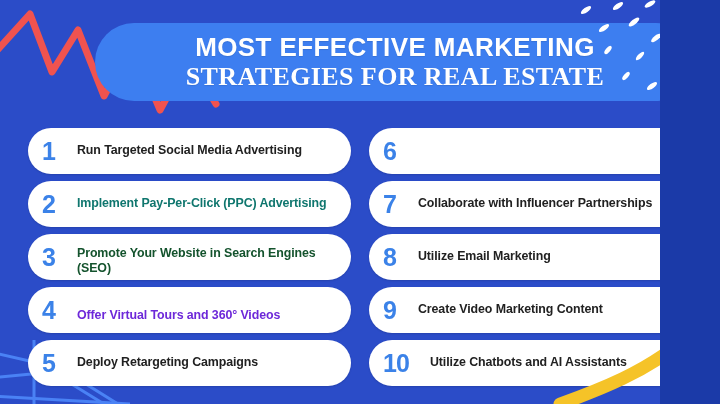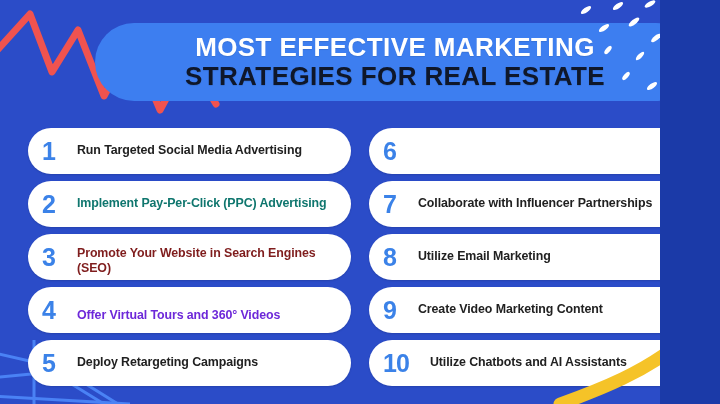--- a/index.html
+++ b/index.html
@@ -118,37 +118,37 @@
     <g stroke="#4a82f5" fill="none" stroke-width="3">
       <path d="M-10,352 L60,368 L118,404"></path>
       <path d="M-10,378 L52,372 L104,404"></path>
       <path d="M34,340 L34,404"></path>
       <path d="M-10,396 L130,404"></path>
     </g>
   </svg>
 
   <div id="header-banner" style="background: rgb(61, 126, 240);">
     <div class="title-line" style="color: rgb(255, 255, 255);">MOST EFFECTIVE MARKETING</div>
-    <div class="title-line" style="color: #0f172a;">STRATEGIES FOR REAL ESTATE</div>
+    <div class="title-line" style="color: #ffffff; font-family: Liberation Serif, serif;">STRATEGIES FOR REAL ESTATE</div>
   </div>
 
   <div id="list-area">
 
     <div class="list-column">
       <div class="list-item" style="background: rgb(255, 255, 255);">
         <span class="item-number" style="color: rgb(59, 130, 232);">1</span>
         <span class="item-label" style="color: rgb(33, 33, 33);">Run Targeted Social Media Advertising</span>
       </div>
       <div class="list-item" style="background: rgb(255, 255, 255);">
         <span class="item-number" style="color: rgb(59, 130, 232);">2</span>
         <span class="item-label" style="color: #0f766e;">Implement Pay-Per-Click (PPC) Advertising</span>
       </div>
       <div class="list-item" style="background: rgb(255, 255, 255);">
         <span class="item-number" style="color: rgb(59, 130, 232);">3</span>
-        <span class="item-label" style="color: #7f1d1d; margin-top: 8px;">Promote Your Website in Search Engines (SEO)</span>
+        <span class="item-label" style="color: #14532d; margin-top: 8px;">Promote Your Website in Search Engines (SEO)</span>
       </div>
       <div class="list-item" style="background: rgb(255, 255, 255);">
         <span class="item-number" style="color: rgb(59, 130, 232);">4</span>
         <span class="item-label" style="color: #6d28d9; margin-top: 12px;">Offer Virtual Tours and 360° Videos</span>
       </div>
       <div class="list-item" style="background: rgb(255, 255, 255);">
         <span class="item-number" style="color: rgb(59, 130, 232);">5</span>
         <span class="item-label" style="color: rgb(33, 33, 33);">Deploy Retargeting Campaigns</span>
       </div>
     </div>

